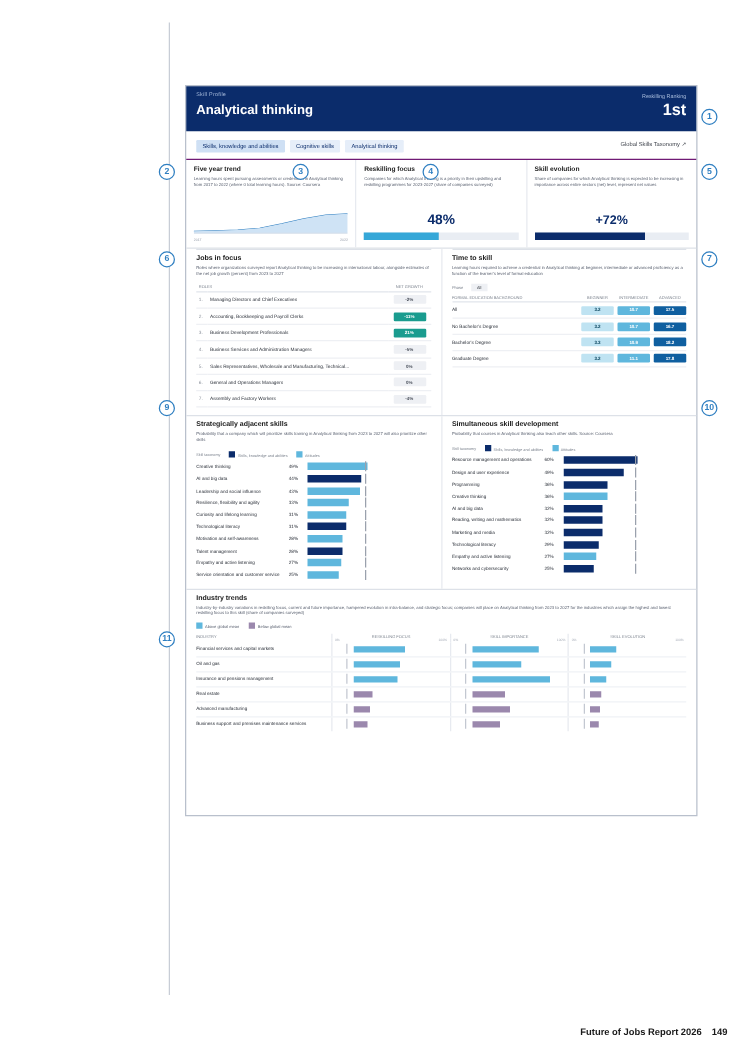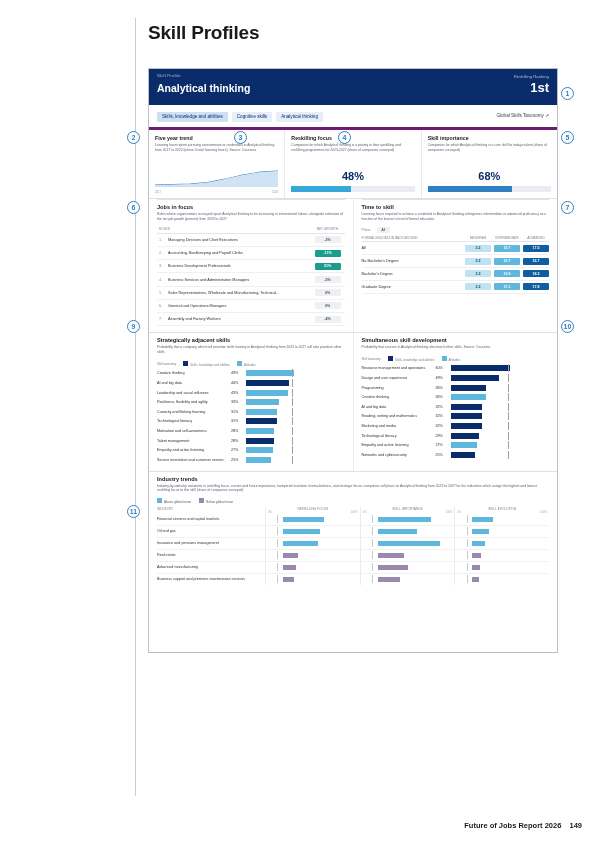--- a/index.html
+++ b/index.html
@@ -60,21 +60,21 @@
   }
   .tag.t1 { background: #cfe0f4; }
   .tag.t2 { background: #e6eef9; }
   .tag.t3 { background: #e6eef9; }
   .taxonomy {
     position: absolute; right: 8px; top: 8px; font-size: 4.6px; color: #3a3f48;
   }
 
   
   .metrics {
-    display: flex; border-top: 3px solid #701a75; border-bottom: 1px solid #dde1e8;
+    display: flex; border-top: 1px solid #701a75; border-bottom: 1px solid #dde1e8;
     height: 72px;
   }
   .metric { flex: 1; padding: 5px 6px; border-right: 1px solid #e7eaf0; position: relative; }
   .metric:last-child { border-right: none; }
   .metric h4 { font-size: 5.3px; font-weight: 700; margin-bottom: 2px; }
   .metric p { font-size: 3.4px; line-height: 1.45; color: #5b6271; }
   .metric .big {
     position: absolute; left: 0; right: 0; bottom: 16px; text-align: center;
     font-size: 11px; font-weight: 700; color: #0b2c6b;
   }
@@ -166,21 +166,20 @@
     z-index: 5;
   }
 </style>
 </head>
 <body>
 
 <div class="page">
 
   <div class="left-rule"></div>
 
-  <div class="page-title">Skill Profiles</div>
 
   <div class="card">
 
     <div class="hdr">
       <div class="kicker">Skill Profile</div>
       <div class="name">Analytical thinking</div>
       <div class="rk-label">Reskilling Ranking</div>
       <div class="rk-val">1st</div>
     </div>
 
@@ -209,29 +208,29 @@
 
       <div class="metric">
         <h4>Reskilling focus</h4>
         <p>Companies for which Analytical thinking is a priority in their upskilling and reskilling programmes for 2023-2027 (share of companies surveyed)</p>
         <div class="big">48%</div>
         <div class="pbar">
             <i style="width:48%"></i>
           </div>
       </div>
 
+
       <div class="metric">
-        <h4>Skill importance</h4>
-        <p>Companies for which Analytical thinking is a core skill for todays talent (share of companies surveyed)</p>
-        <div class="big">68%</div>
-        <div class="pbar blue">
-            <i style="width:68%"></i>
+        <h4>Skill evolution</h4>
+        <p>Share of companies for which Analytical thinking is expected to be increasing in importance across entire sectors (net) level, represent net values</p>
+        <div class="big sm">+72%</div>
+        <div class="pbar dark">
+            <i style="width:72%"></i>
           </div>
       </div>
-
     </div>
 
     <div class="two-col">
       <div class="col left">
         <div class="sec-h" style="padding-left:0;padding-right:0;">Jobs in focus</div>
         <div class="sec-sub" style="padding-left:0;padding-right:0;">Roles where organizations surveyed report Analytical thinking to be increasing in international labour, alongside estimates of the net job growth (percent) from 2023 to 2027</div>
         <table class="tbl">
           <thead>
             <tr>
               <th colspan="2">ROLES</th>

